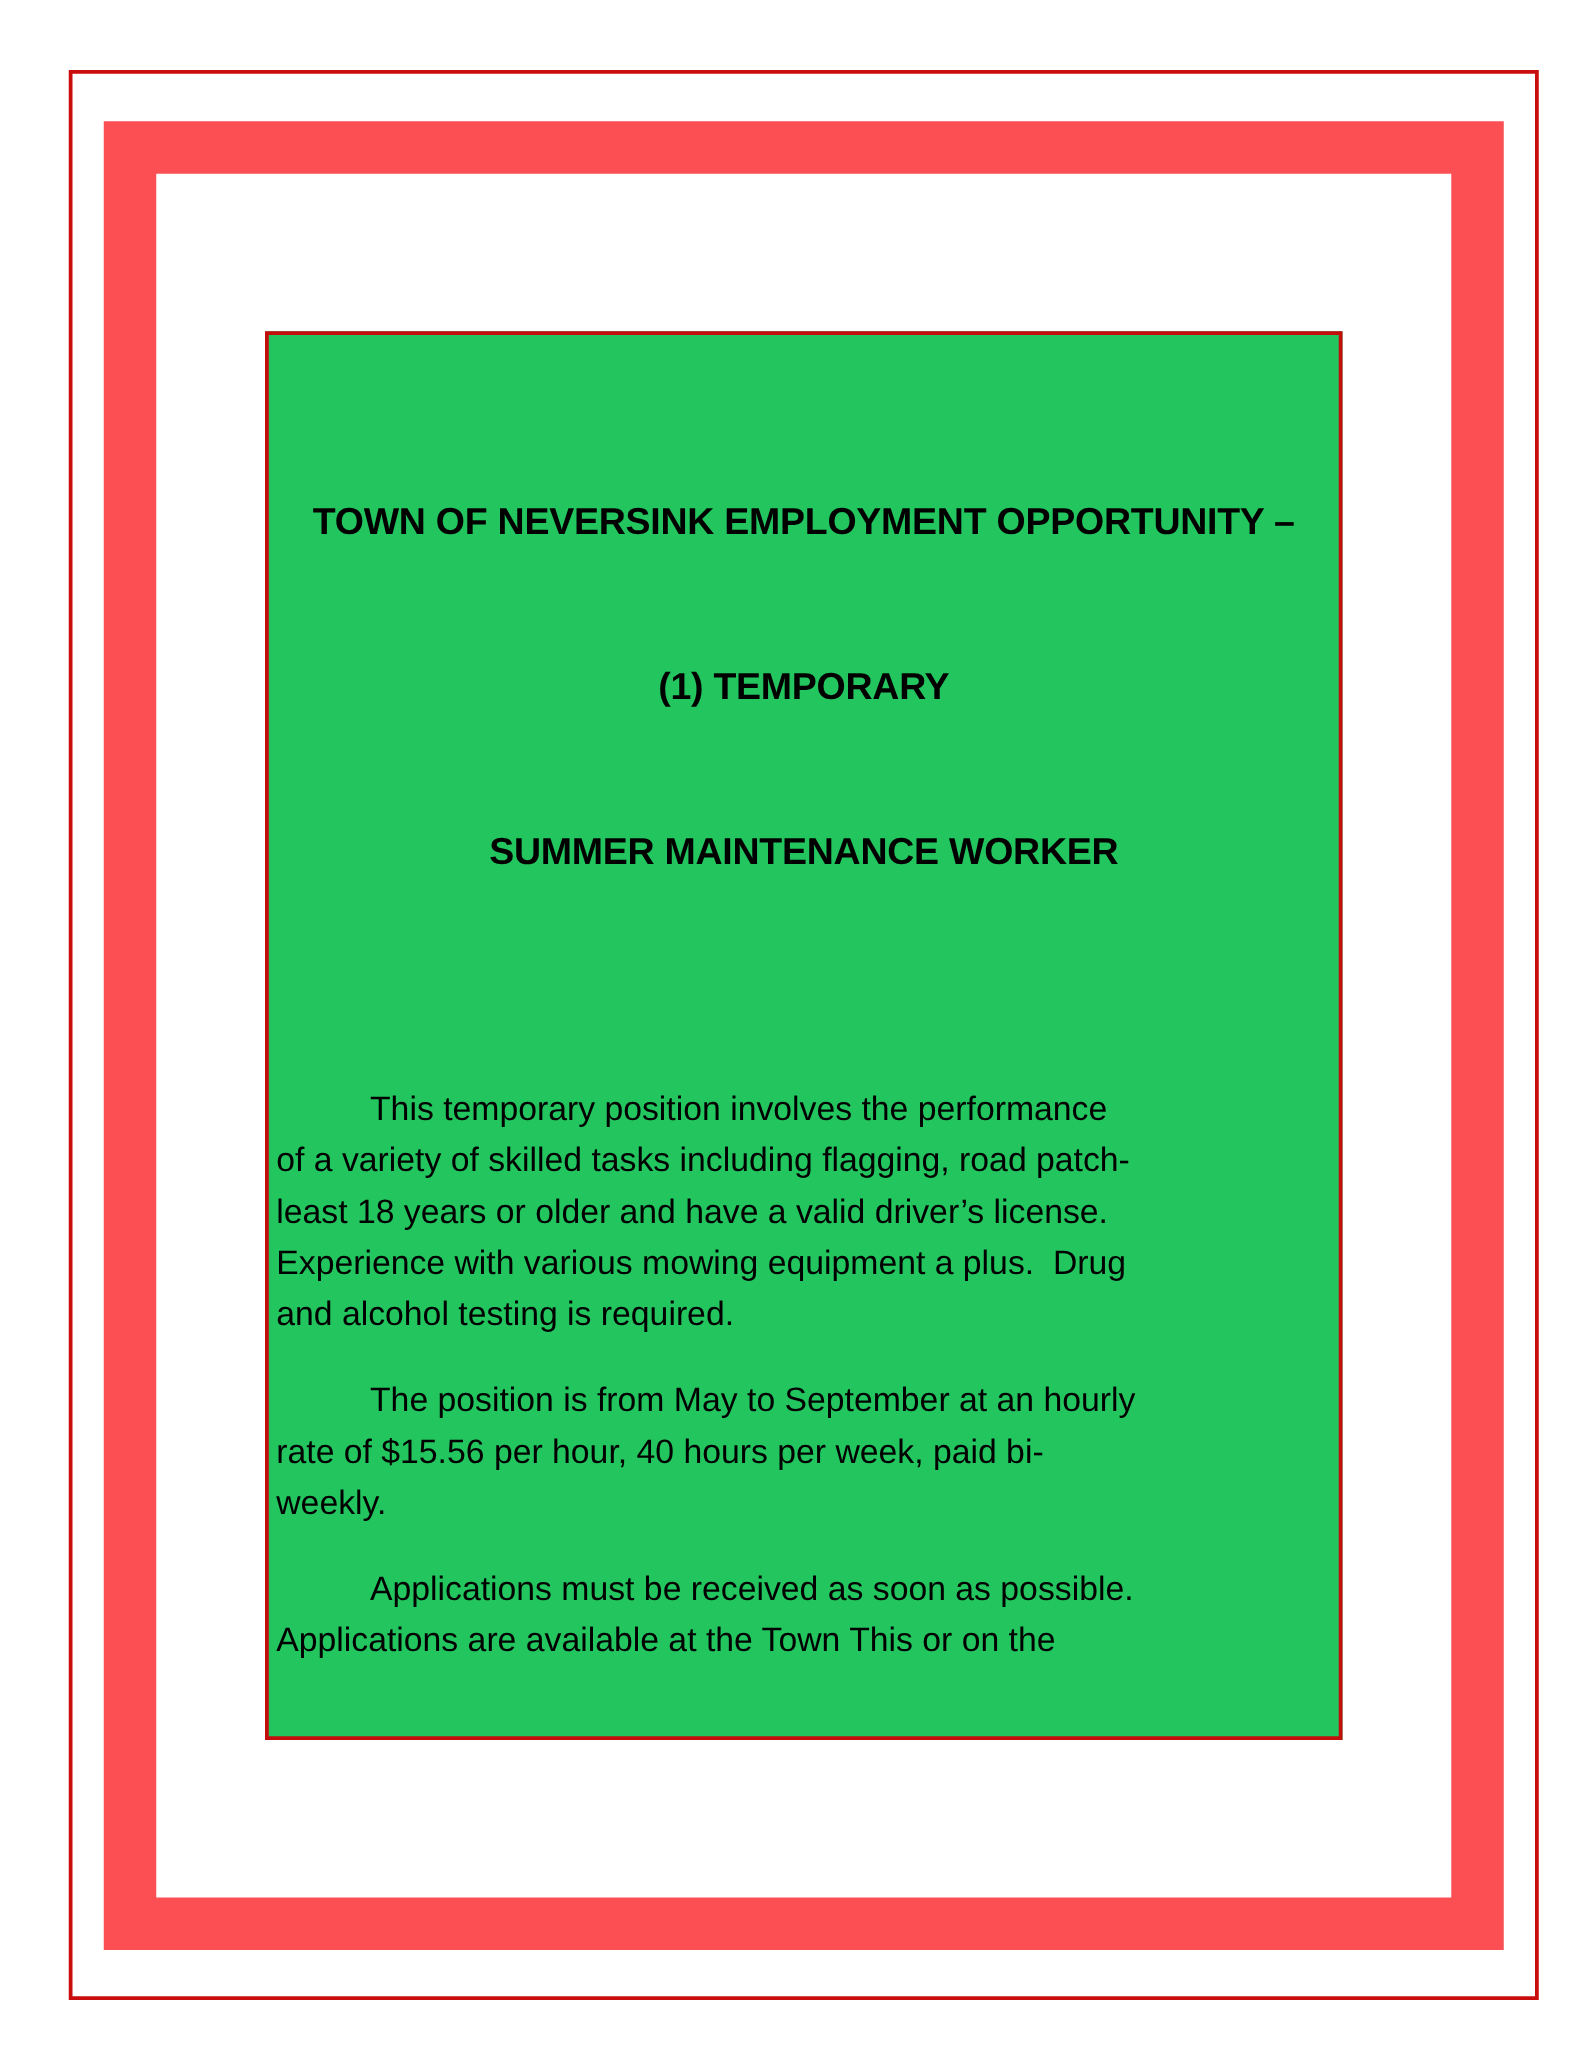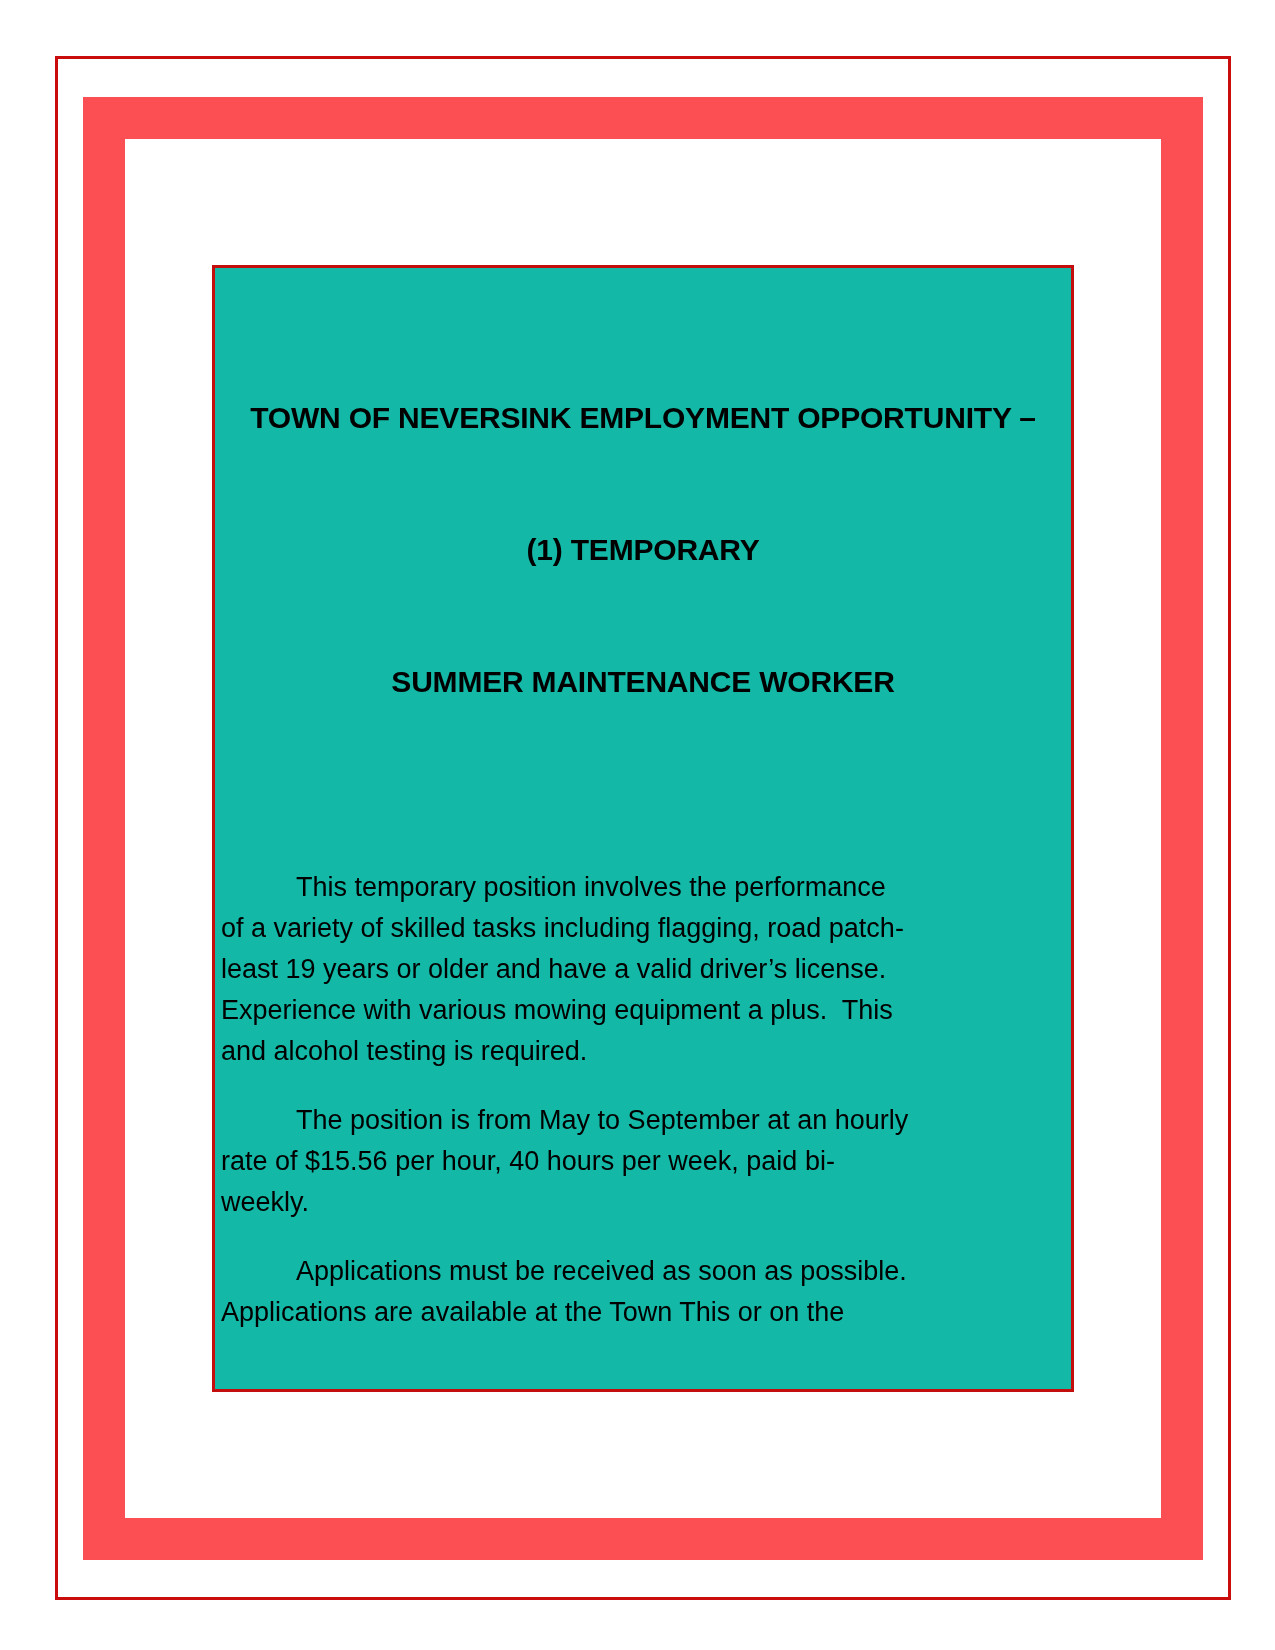--- a/index.html
+++ b/index.html
@@ -36,21 +36,21 @@
     background: transparent;
   }
   .inner-box {
     position: absolute;
     left: 212px;
     top: 265px;
     width: 862px;
     height: 1127px;
     border: 3px solid var(--inner-border, #C40D0D);
     box-sizing: border-box;
-    background: #14b8a6;
+    background: #22c55e;
     padding: 40px 6px 0 6px;
     overflow: hidden;
   }
   .heading {
     text-align: center;
     font-weight: bold;
     font-size: 30px;
     line-height: 44px;
     letter-spacing: -0.2px;
     white-space: pre;
@@ -88,22 +88,22 @@
       <div class="heading-line">TOWN OF NEVERSINK EMPLOYMENT OPPORTUNITY –</div>
       <div class="heading-line">(1) TEMPORARY</div>
       <div class="heading-line heading-line-3">SUMMER MAINTENANCE WORKER</div>
     </div>
 
     <div class="body-text">
 
       <div class="paragraph">
         <div class="line indent">This temporary position involves the performance</div>
         <div class="line">of a variety of skilled tasks including flagging, road patch-</div>
-        <div class="line">least 19 years or older and have a valid driver’s license.</div>
-        <div class="line">Experience with various mowing equipment a plus.  This</div>
+        <div class="line">least 18 years or older and have a valid driver’s license.</div>
+        <div class="line">Experience with various mowing equipment a plus.  Drug</div>
         <div class="line">and alcohol testing is required.</div>
       </div>
 
       <div class="paragraph">
         <div class="line indent">The position is from May to September at an hourly</div>
         <div class="line">rate of $15.56 per hour, 40 hours per week, paid bi-</div>
         <div class="line">weekly.</div>
       </div>
 
       <div class="paragraph">

